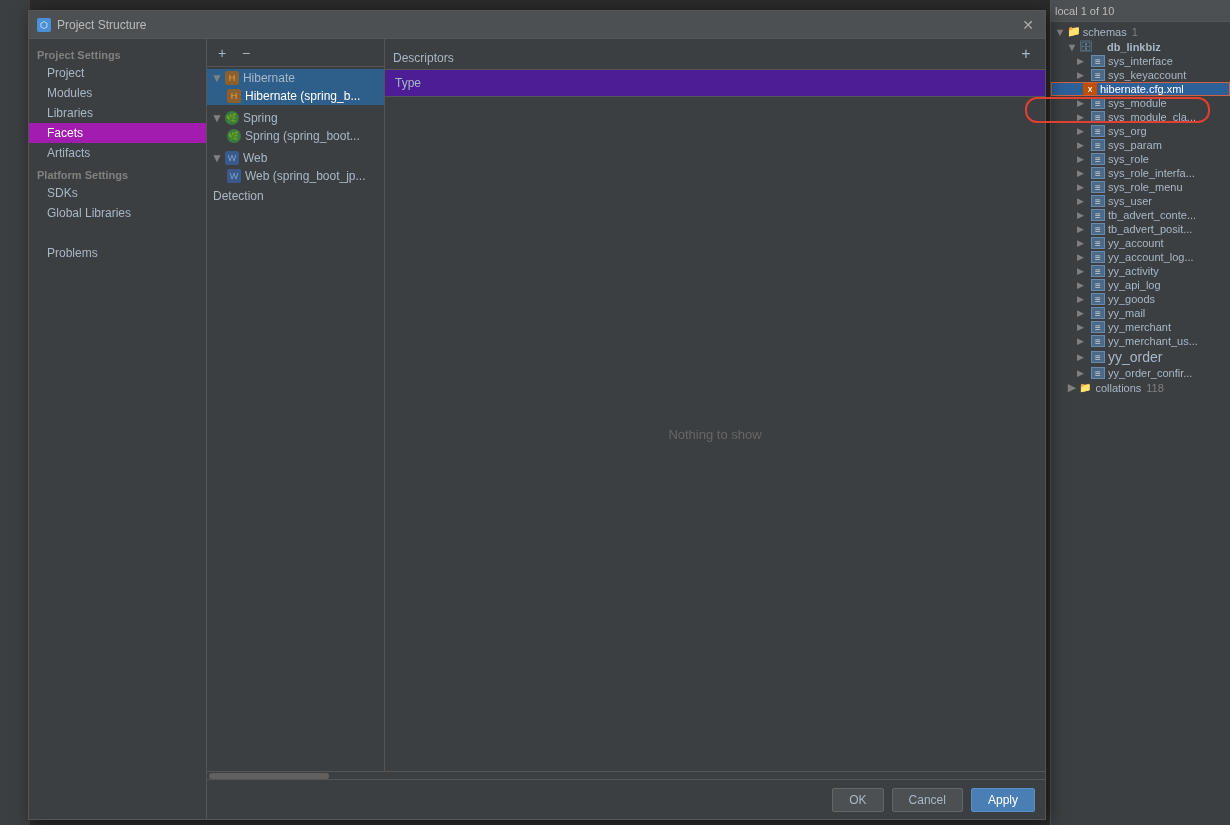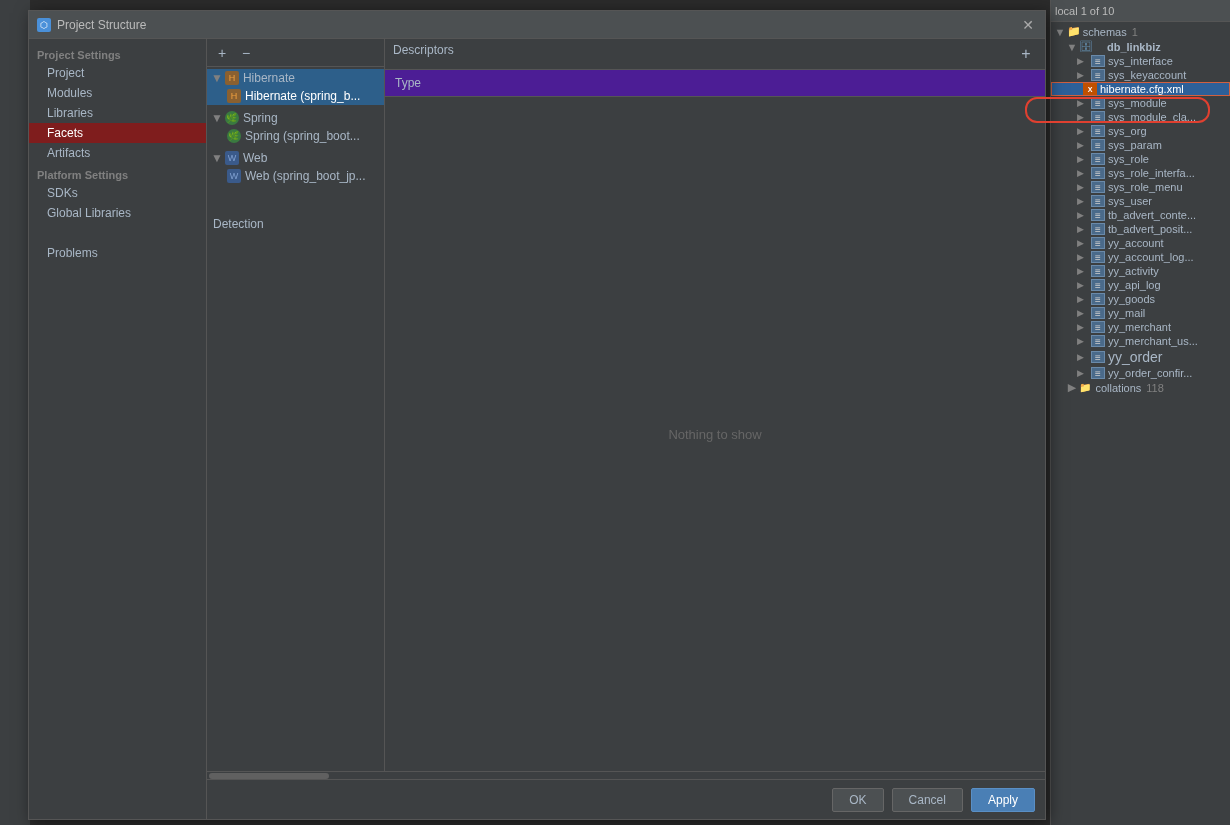--- a/index.html
+++ b/index.html
@@ -139,21 +139,21 @@
       font-weight: bold;
     }
 
     .sidebar-item {
       padding: 3px 8px 3px 18px;
       cursor: pointer;
       color: #a9b7c6;
       font-size: 12px;
     }
     .sidebar-item.active {
-      background: #7f1d1d;
+      background: #a21caf;
       color: #fff;
     }
 
     .toolbar-btn {
       width: 22px;
       height: 22px;
       display: flex;
       align-items: center;
       justify-content: center;
       cursor: pointer;
@@ -611,27 +611,27 @@
               <span class="arrow-down">▼</span>
               <span class="web-icon" style="margin-right:4px;">W</span>
               <span>Web</span>
             </div>
             <div class="tree-group-child">
               <span class="web-icon" style="margin-right:4px;">W</span>
               <span>Web (spring_boot_jp...</span>
             </div>
           </div>
 
-          <div class="tree-group-header" style="padding-left:6px;margin-top:28px;">
+          <div class="tree-group-header" style="padding-left:6px;">
             <span>Detection</span>
           </div>
         </div>
 
         <div class="descriptors-panel">
-          <div style="display:flex;align-items:flex-start;border-bottom:1px solid #555;padding:4px 8px;gap:35px;">
+          <div style="display:flex;align-items:flex-end;border-bottom:1px solid #555;padding:4px 8px;gap:35px;">
             <span style="color:#a9b7c6;font-size:12px;">Descriptors</span>
             <div class="add-btn" style="font-size:16px;color:#a9b7c6;">+</div>
           </div>
           <div class="descriptors-columns">
             <div class="col-type">Type</div>
           </div>
           <div class="nothing-to-show">Nothing to show</div>
         </div>
       </div>
 

